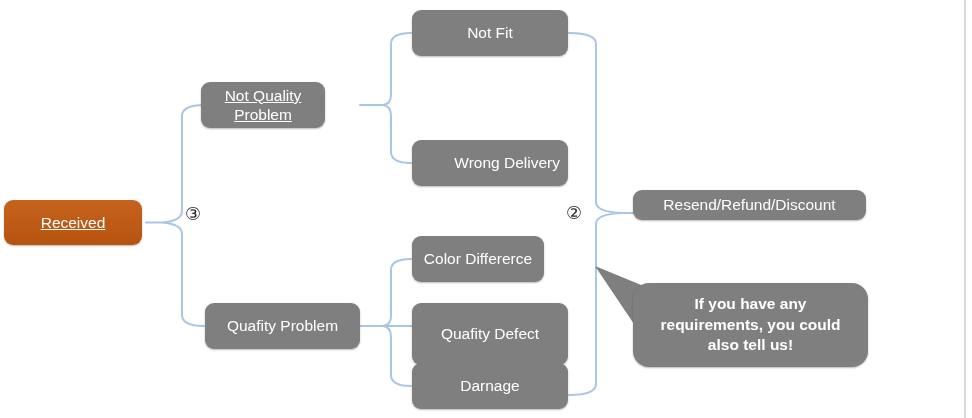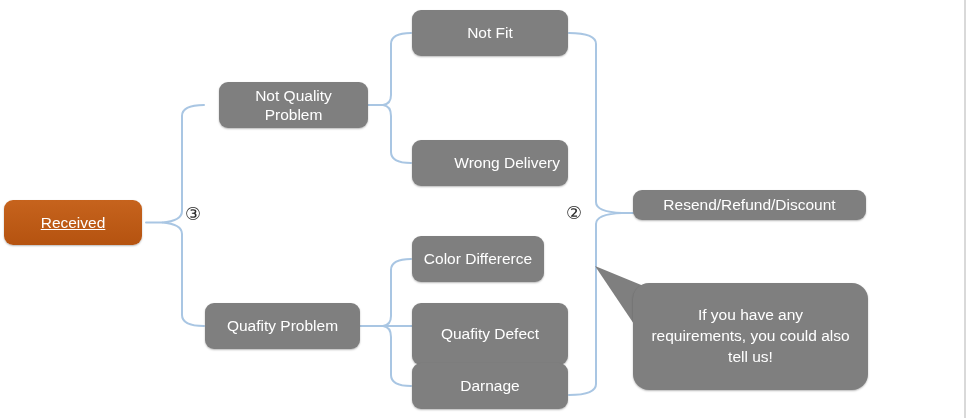--- a/index.html
+++ b/index.html
@@ -49,21 +49,21 @@
     <path d="M569,33 Q596,33 596,44 L596,202 Q596,212 622,213 Q596,214 596,224 L596,384 Q596,395 569,395" fill="none" stroke-width="2" stroke-linecap="round" stroke="#A9C6E3"></path>
     <path d="M622,213 L633,213" fill="none" stroke-width="2" stroke-linecap="round" stroke="#A9C6E3"></path>
 
     <polygon points="595,266 668,296 646,342" fill="#7F7F7F"></polygon>
   </svg>
 
   <div class="node node--root" style="left:4px;top:200px;width:138px;height:45px;text-decoration:underline;">
     <span>Received</span>
   </div>
 
-  <div class="node node--gray" style="left:219px;top:82px;width:149px;height:46px;">
+  <div class="node node--gray" style="left:201px;top:82px;width:124px;height:46px;text-decoration:underline;">
     <span>Not Quality Problem</span>
   </div>
 
   <div class="node node--gray" style="left:205px;top:303px;width:155px;height:46px;">
     <span>Quafity Problem</span>
   </div>
 
   <div class="node node--gray" style="left:412px;top:10px;width:156px;height:46px;">
     <span>Not Fit</span>
   </div>
@@ -81,21 +81,21 @@
   </div>
 
   <div class="node node--gray" style="left:412px;top:363px;width:156px;height:46px;text-align:right;">
     <span>Darnage</span>
   </div>
 
   <div class="node node--gray" style="left:633px;top:190px;width:233px;height:30px;">
     <span>Resend/Refund/Discount</span>
   </div>
 
-  <div class="callout" style="left:633px;top:283px;width:235px;height:107px;">
+  <div class="callout" style="left:633px;top:283px;width:235px;height:84px;font-weight:bold;">
     <span>If you have any requirements, you could also tell us!</span>
   </div>
 
   <div class="marker" style="left:185px;top:205px;">
     <span>③</span>
   </div>
   <div class="marker" style="left:566px;top:204px;">
     <span>②</span>
   </div>
 

